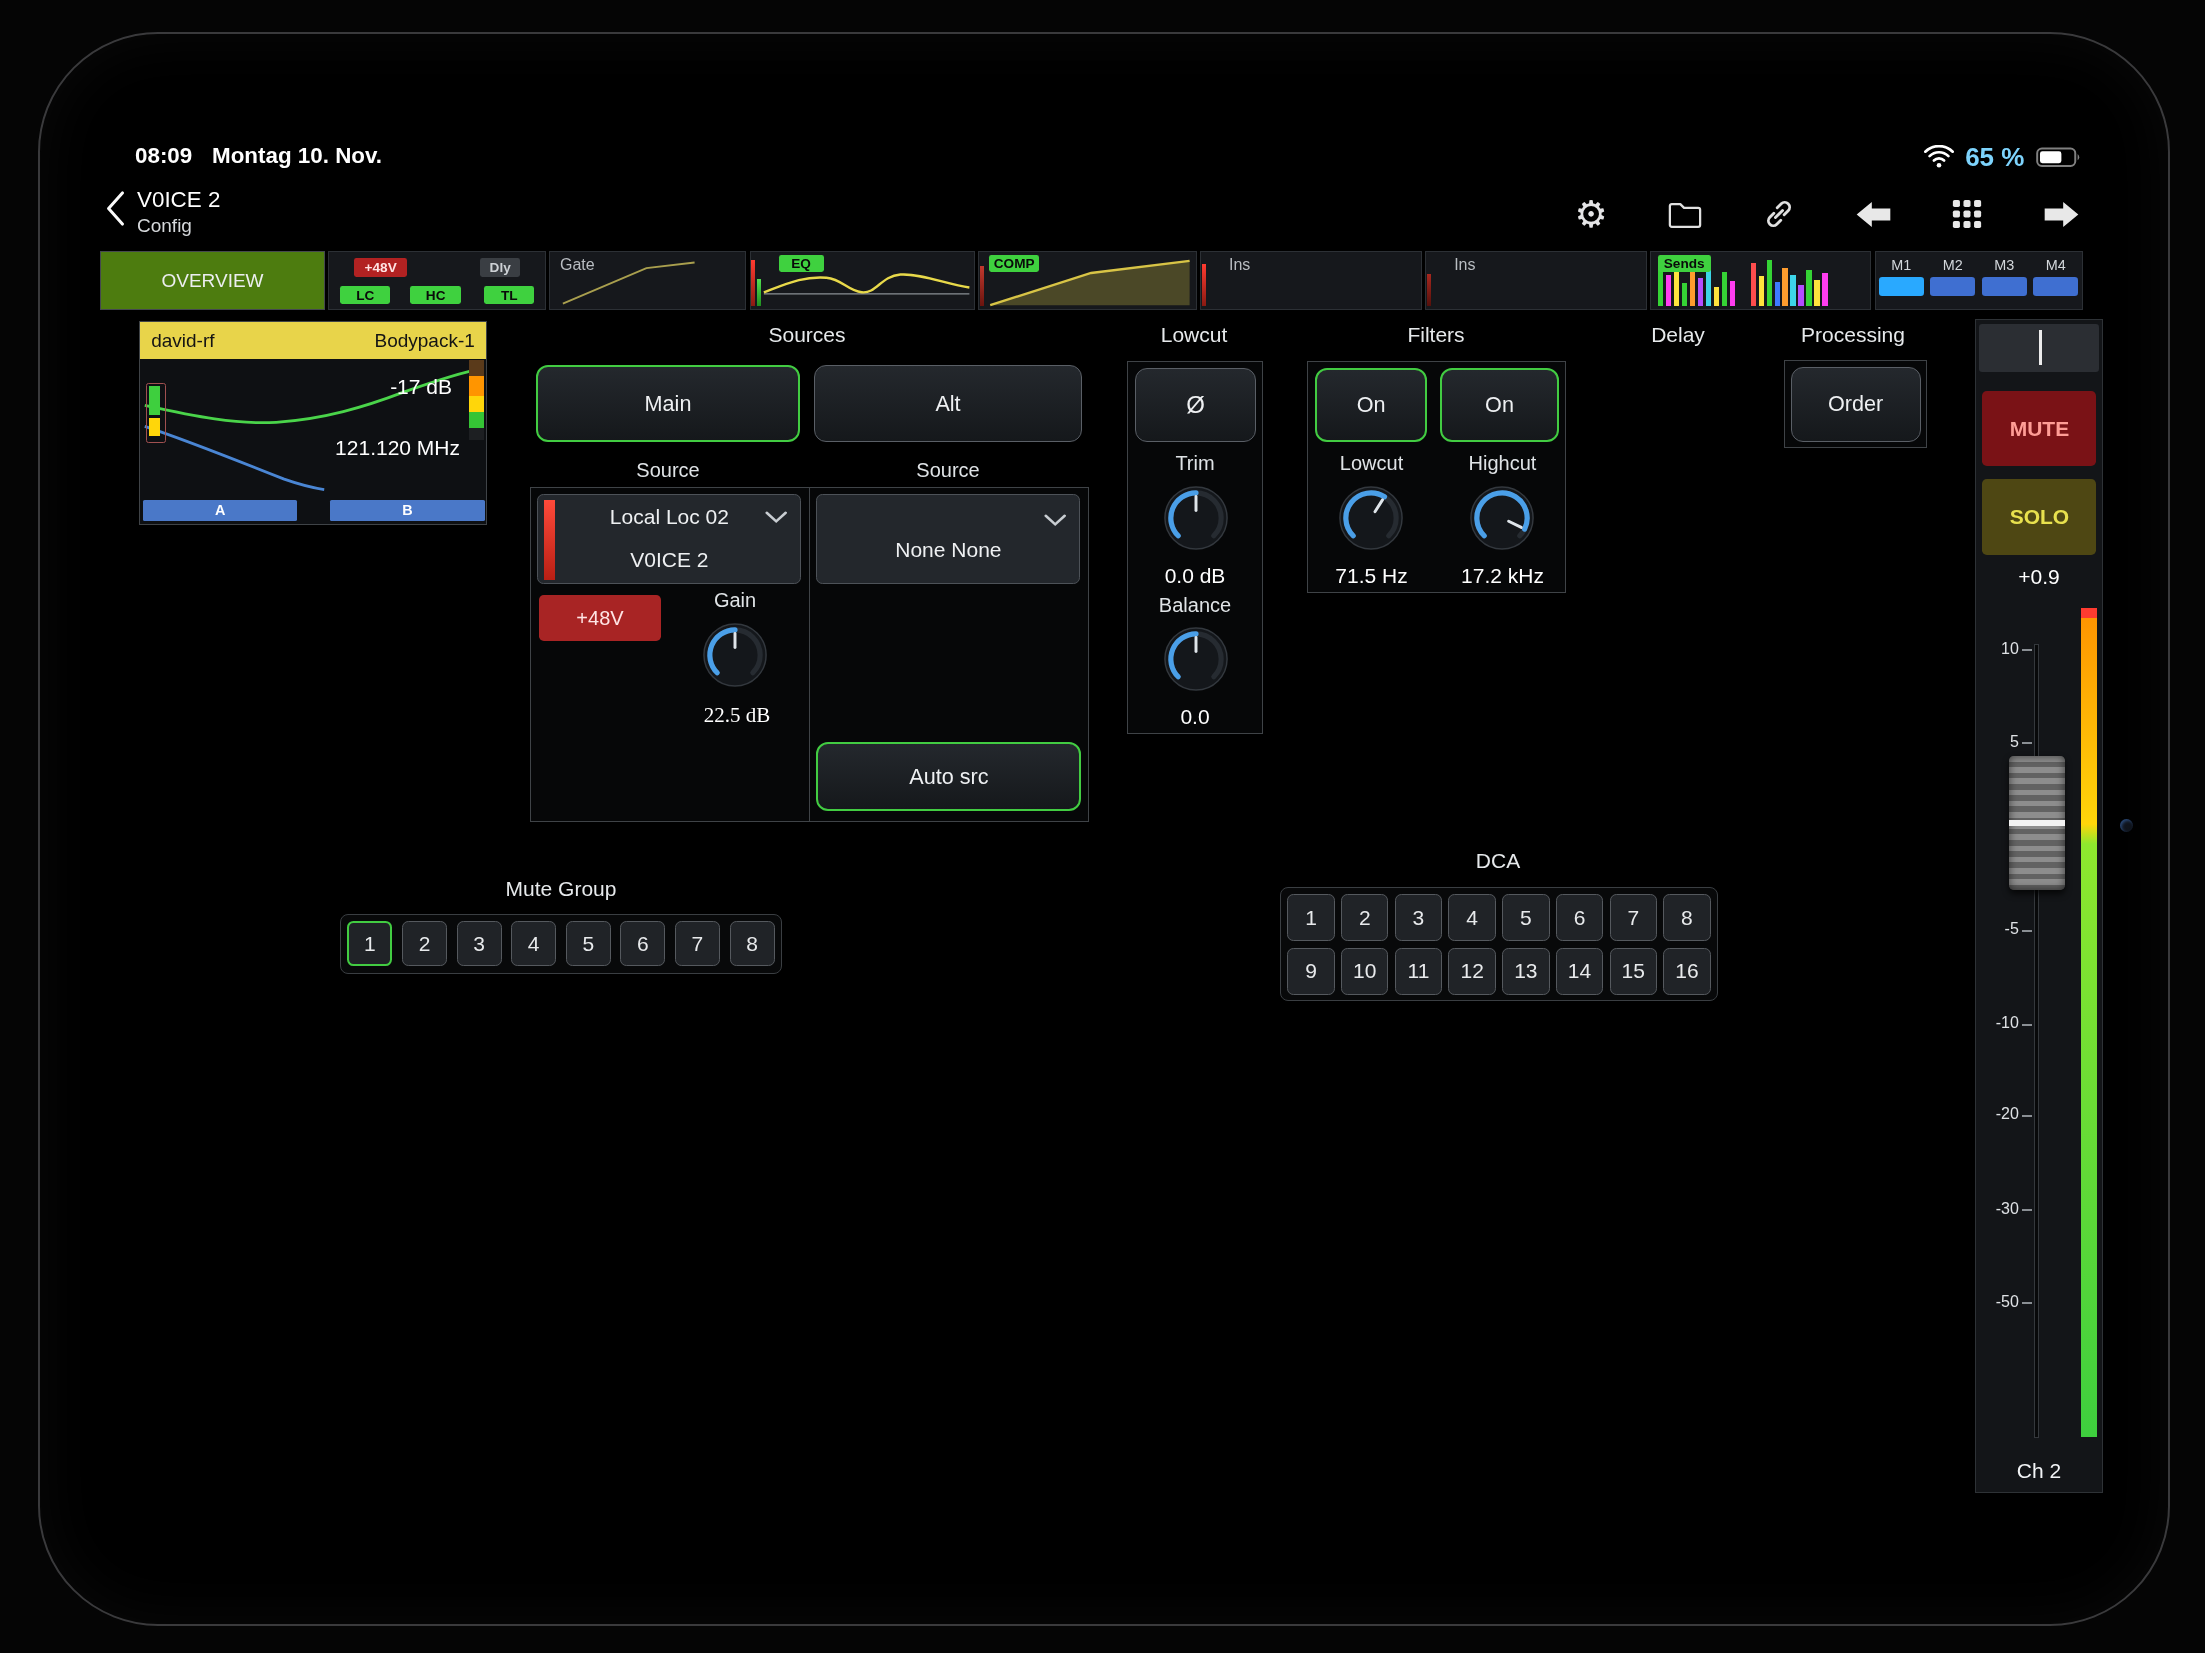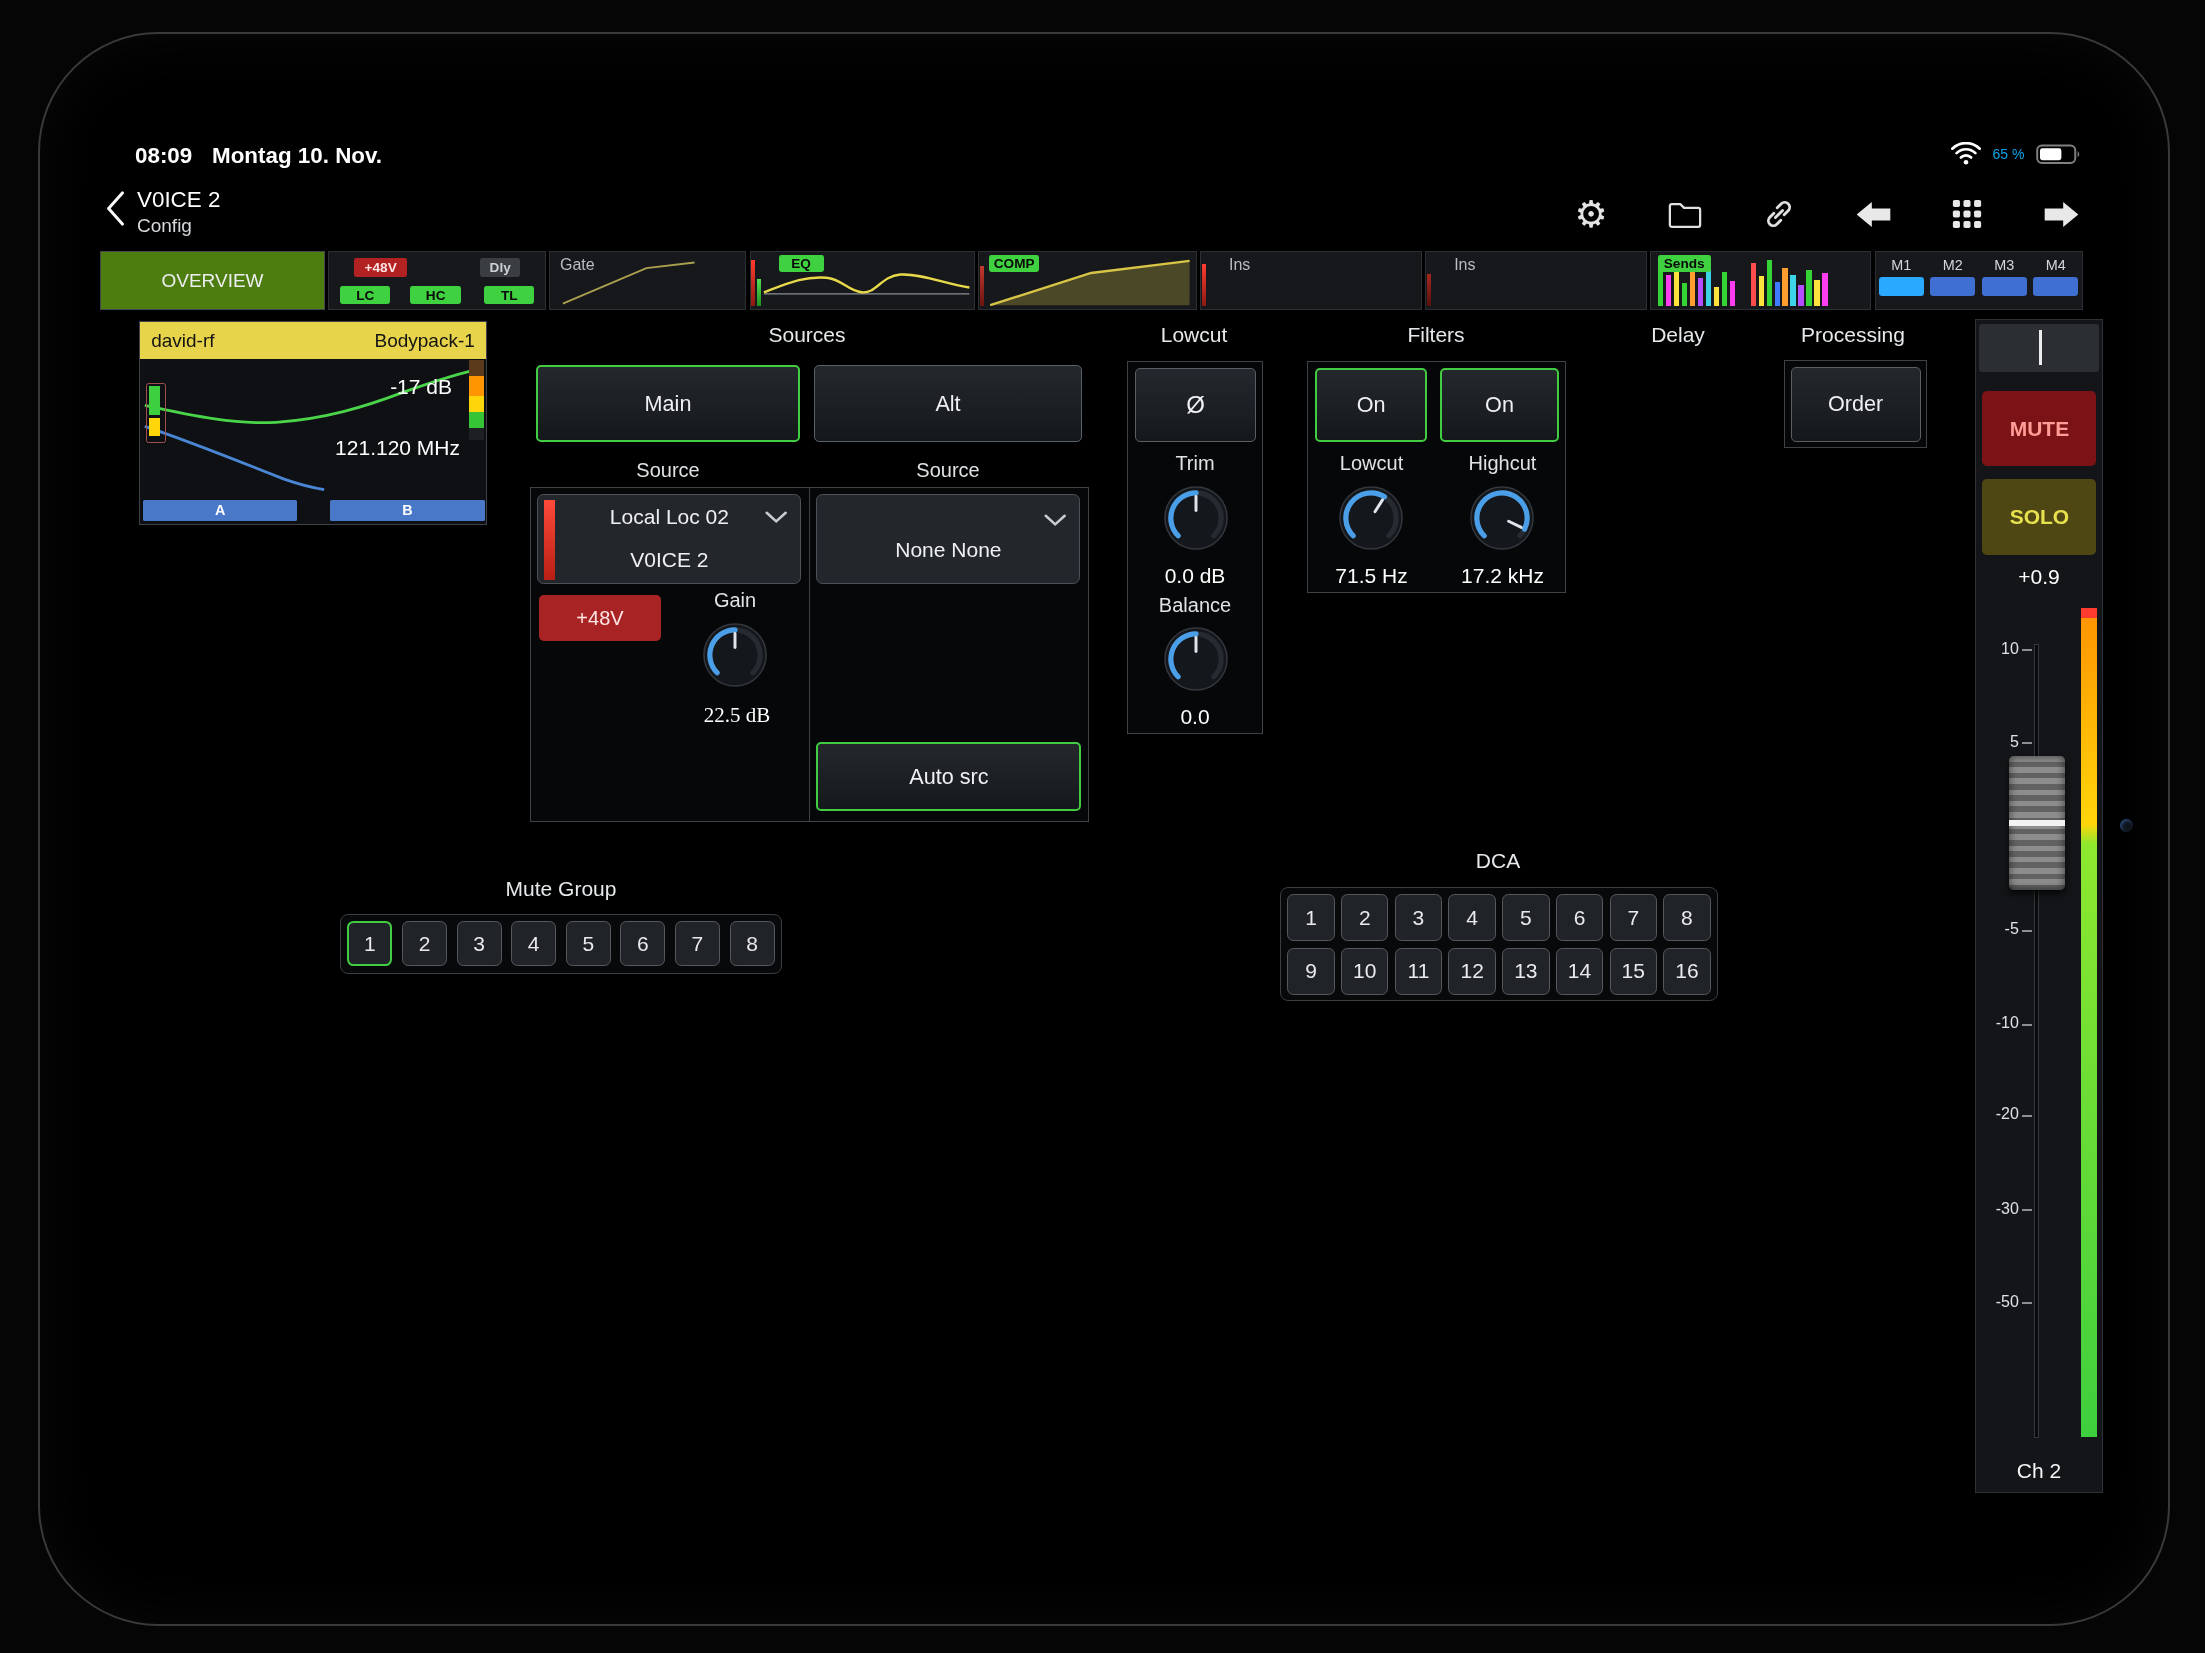--- a/index.html
+++ b/index.html
@@ -9,21 +9,21 @@
     border-radius:120px;border:2.4px solid #3a3a3c;box-shadow:inset 0 0 64px rgba(255,255,255,.04);}
   .camera{position:absolute;left:2080px;top:785px;width:13px;height:13px;border-radius:50%;
     background:#10141c;box-shadow:inset 1.6px 1.6px 3.2px #2a4a7a;}
   .screen{position:absolute;left:60px;top:95px;width:2004px;height:1414px;background:#000;
     border-radius:14.4px;overflow:hidden;color:#e8eaec;}
   
   .statusbar{position:absolute;left:0;top:9.6px;width:100%;height:35px;}
   .sb-time{position:absolute;left:35px;top:4.8px;font-size:22.4px;font-weight:700;color:#fff;}
   .sb-date{position:absolute;left:112px;top:4.8px;font-size:22.4px;font-weight:700;color:#fff;}
   .sb-right{position:absolute;right:22.4px;top:3.2px;display:flex;align-items:center;gap:11.2px;}
-  .sb-batt-text{font-size:14px;color:#0ea5e9;font-weight:400;}
+  .sb-batt-text{font-size:26px;color:#7dd3fc;font-weight:700;}
   .hdr{position:absolute;left:0;top:48px;width:100%;height:74px;}
   .hdr-title{position:absolute;left:37px;top:9.6px;font-size:22.4px;color:#fff;}
   .hdr-sub{position:absolute;left:37px;top:38px;font-size:19px;color:#d5d8db;}
   .hdr-icons{position:absolute;right:24px;top:13px;display:flex;align-items:center;gap:56px;height:48px;}
   .hico{width:38px;height:38px;display:flex;align-items:center;justify-content:center;cursor:pointer;}
   .gear-glyph{font-size:37px;color:#e4e4e6;line-height:1;}
   
   .strip-row{position:absolute;left:0;top:122px;width:2004px;height:59px;display:flex;}
   .overview-btn{flex:none;width:225px;height:59px;background:#4d7c0f;border:0.8px solid #45494f;
     box-sizing:border-box;display:flex;align-items:center;justify-content:center;font-size:19px;color:#eceef0;cursor:pointer;}
@@ -37,21 +37,21 @@
   .vmeter{position:absolute;width:4px;bottom:3.2px;}
   .mon-col{flex:1;display:flex;flex-direction:column;align-items:center;padding-top:4.8px;text-align:center;}
   .mon-label{font-size:14.4px;color:#d3d7db;}
   .mon-btn{width:45px;height:19px;border-radius:3.2px;margin-top:4px;cursor:pointer;}
   .sends-bars{position:absolute;left:6.4px;right:4.8px;top:3.2px;bottom:3.2px;display:flex;align-items:flex-end;gap:2.4px;}
   .send-bar{width:5.6px;flex:none;}
   .send-bar:nth-child(10){margin-right:13px;}
   
   .sec-title{position:absolute;font-size:21px;color:#e6e9eb;text-align:center;}
   .panel{position:absolute;border:0.8px solid #3f4347;box-sizing:border-box;background:rgba(18,20,23,.35);}
-  .big-btn{position:absolute;box-sizing:border-box;border-radius:5px;display:flex;align-items:center;justify-content:center;
+  .big-btn{position:absolute;box-sizing:border-box;border-radius:12px;display:flex;align-items:center;justify-content:center;
     font-size:21.6px;color:#eef0f2;background:linear-gradient(180deg,#24282d,#15181b);cursor:pointer;}
   .b-green{border:2.4px solid #42cc42;}
   .b-grey{border:1.6px solid #5a5f66;}
   .label{position:absolute;font-size:20px;color:#dfe3e6;text-align:center;}
   .value{position:absolute;font-size:21px;color:#fff;text-align:center;}
   .dropdown{position:absolute;background:#23272c;border:0.8px solid #4d5258;border-radius:6.4px;box-sizing:border-box;cursor:pointer;}
   .dd-text{position:absolute;width:100%;text-align:center;font-size:21px;color:#eef0f2;}
   .knob{position:absolute;width:74px;height:74px;}
   .num-btn{width:45px;height:45px;border-radius:6.4px;border:1.6px solid #55595e;background:#202327;color:#e8eaec;
     font-size:21px;display:flex;align-items:center;justify-content:center;box-sizing:border-box;cursor:pointer;}

